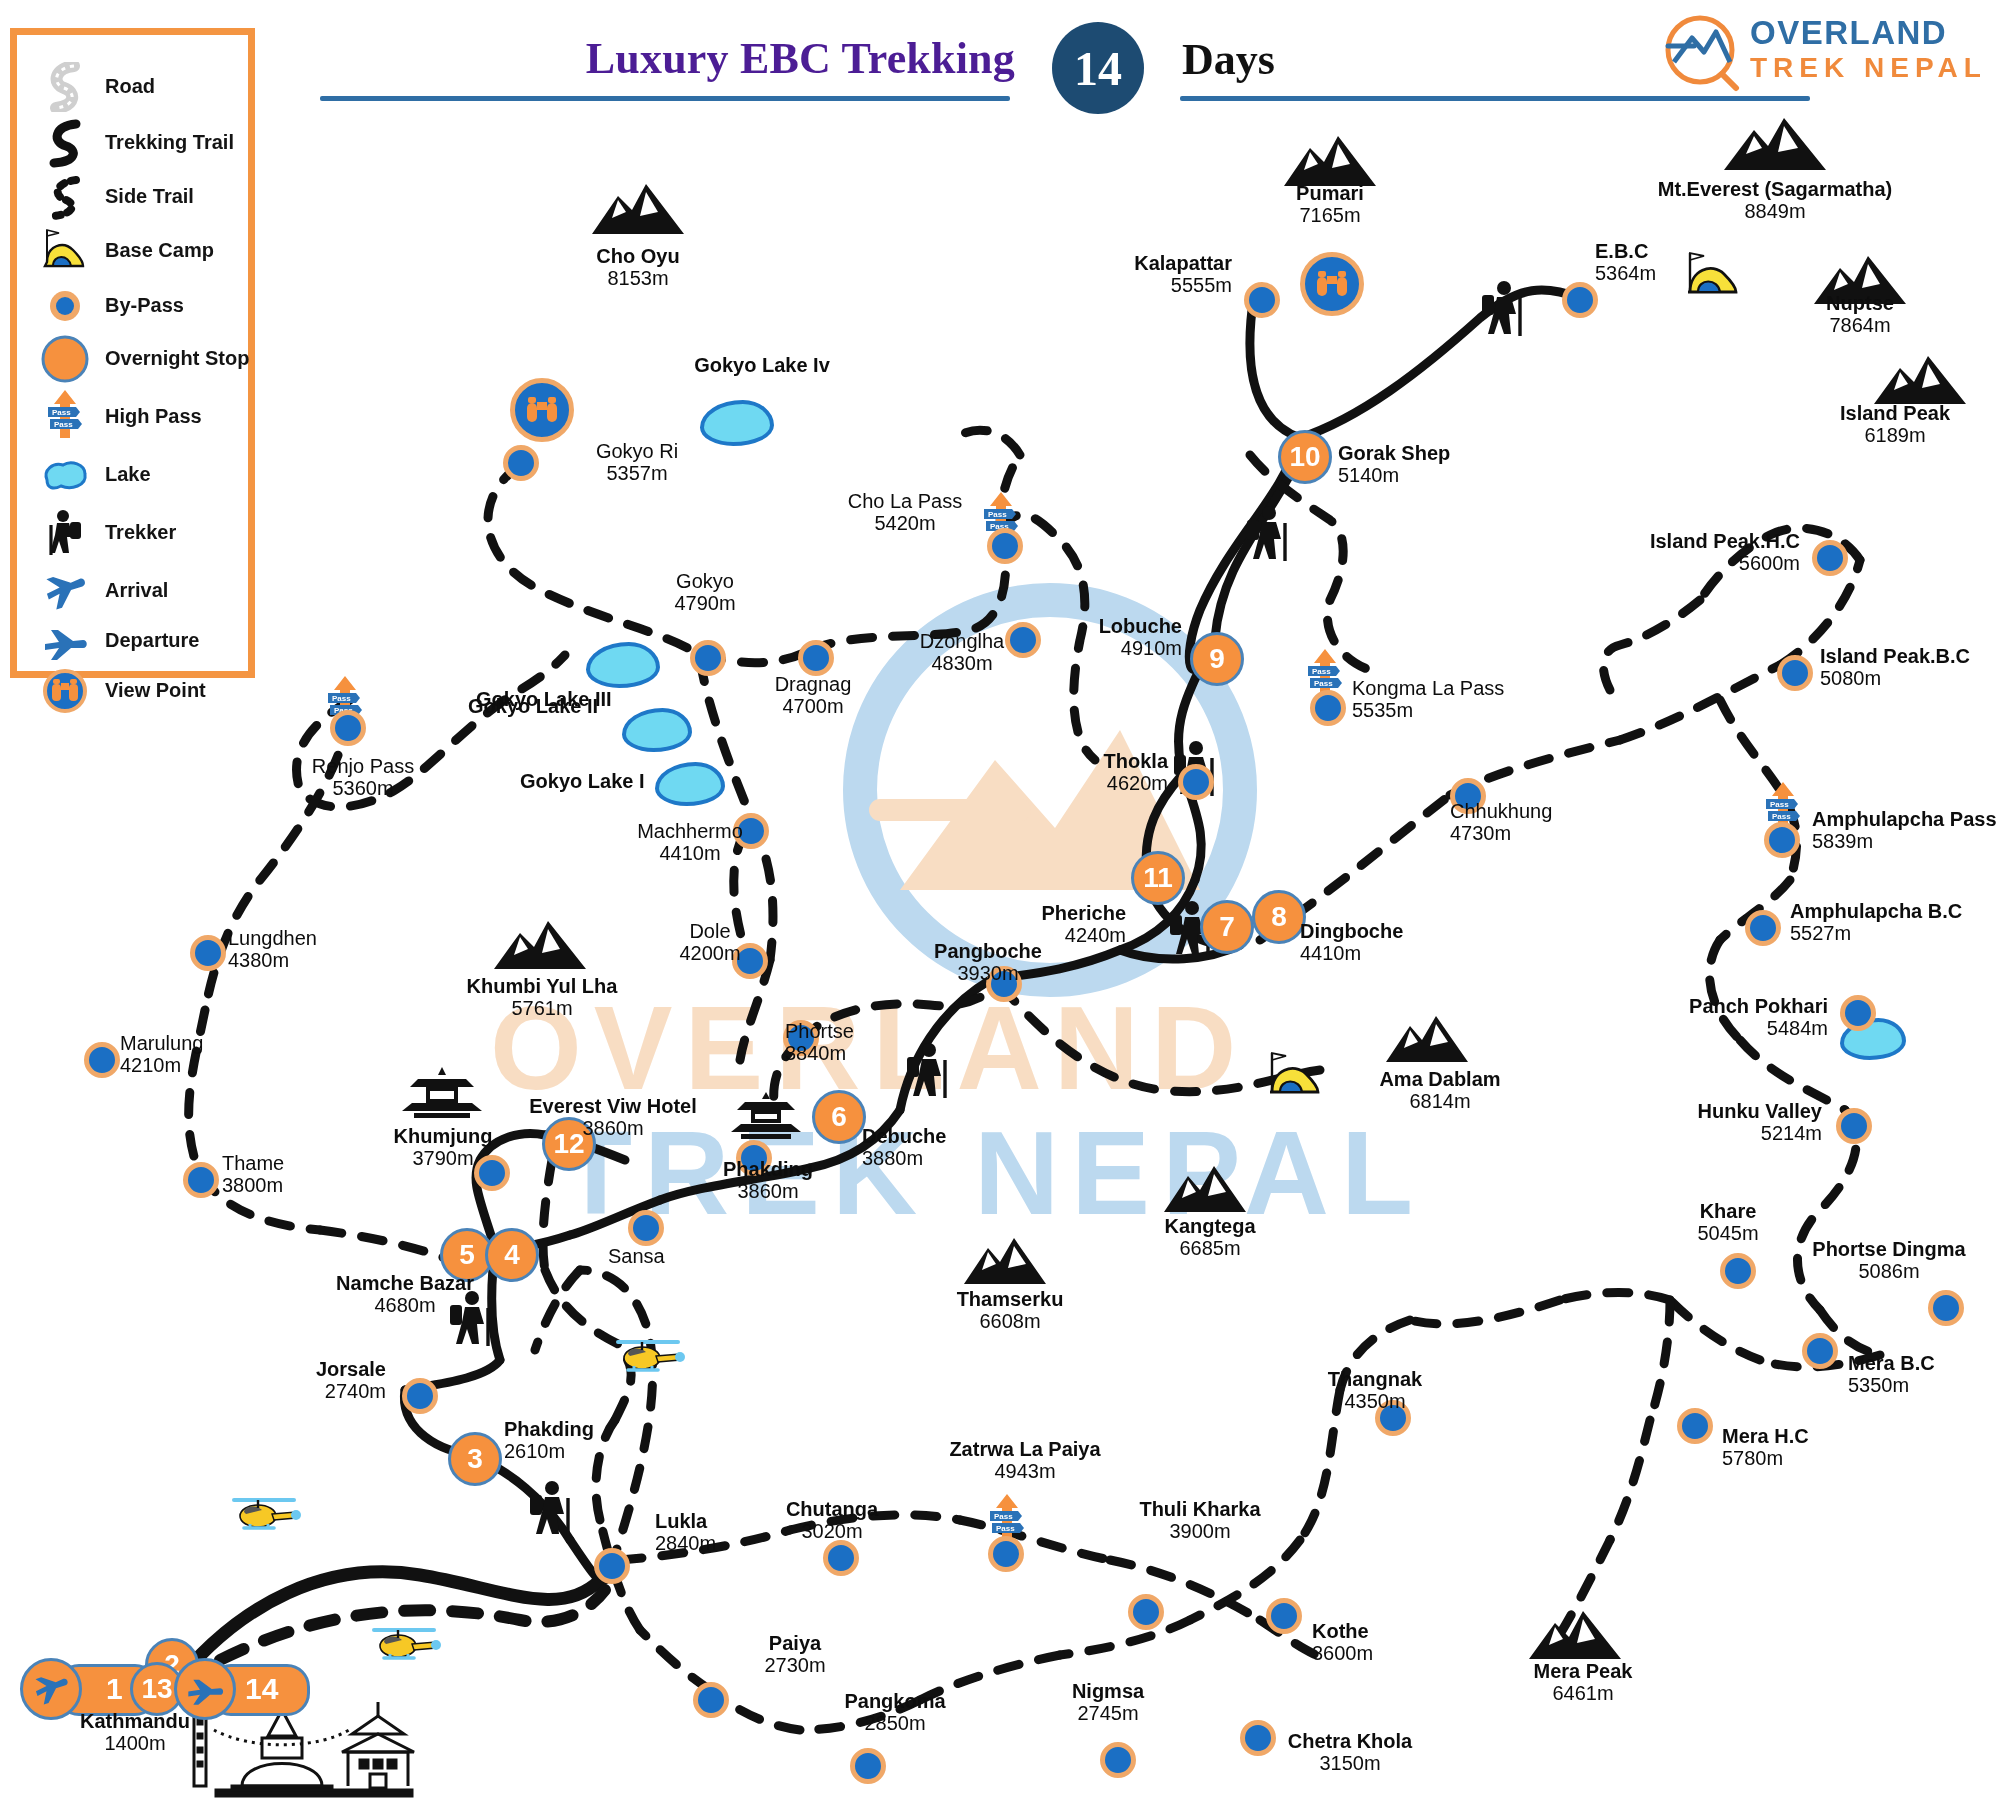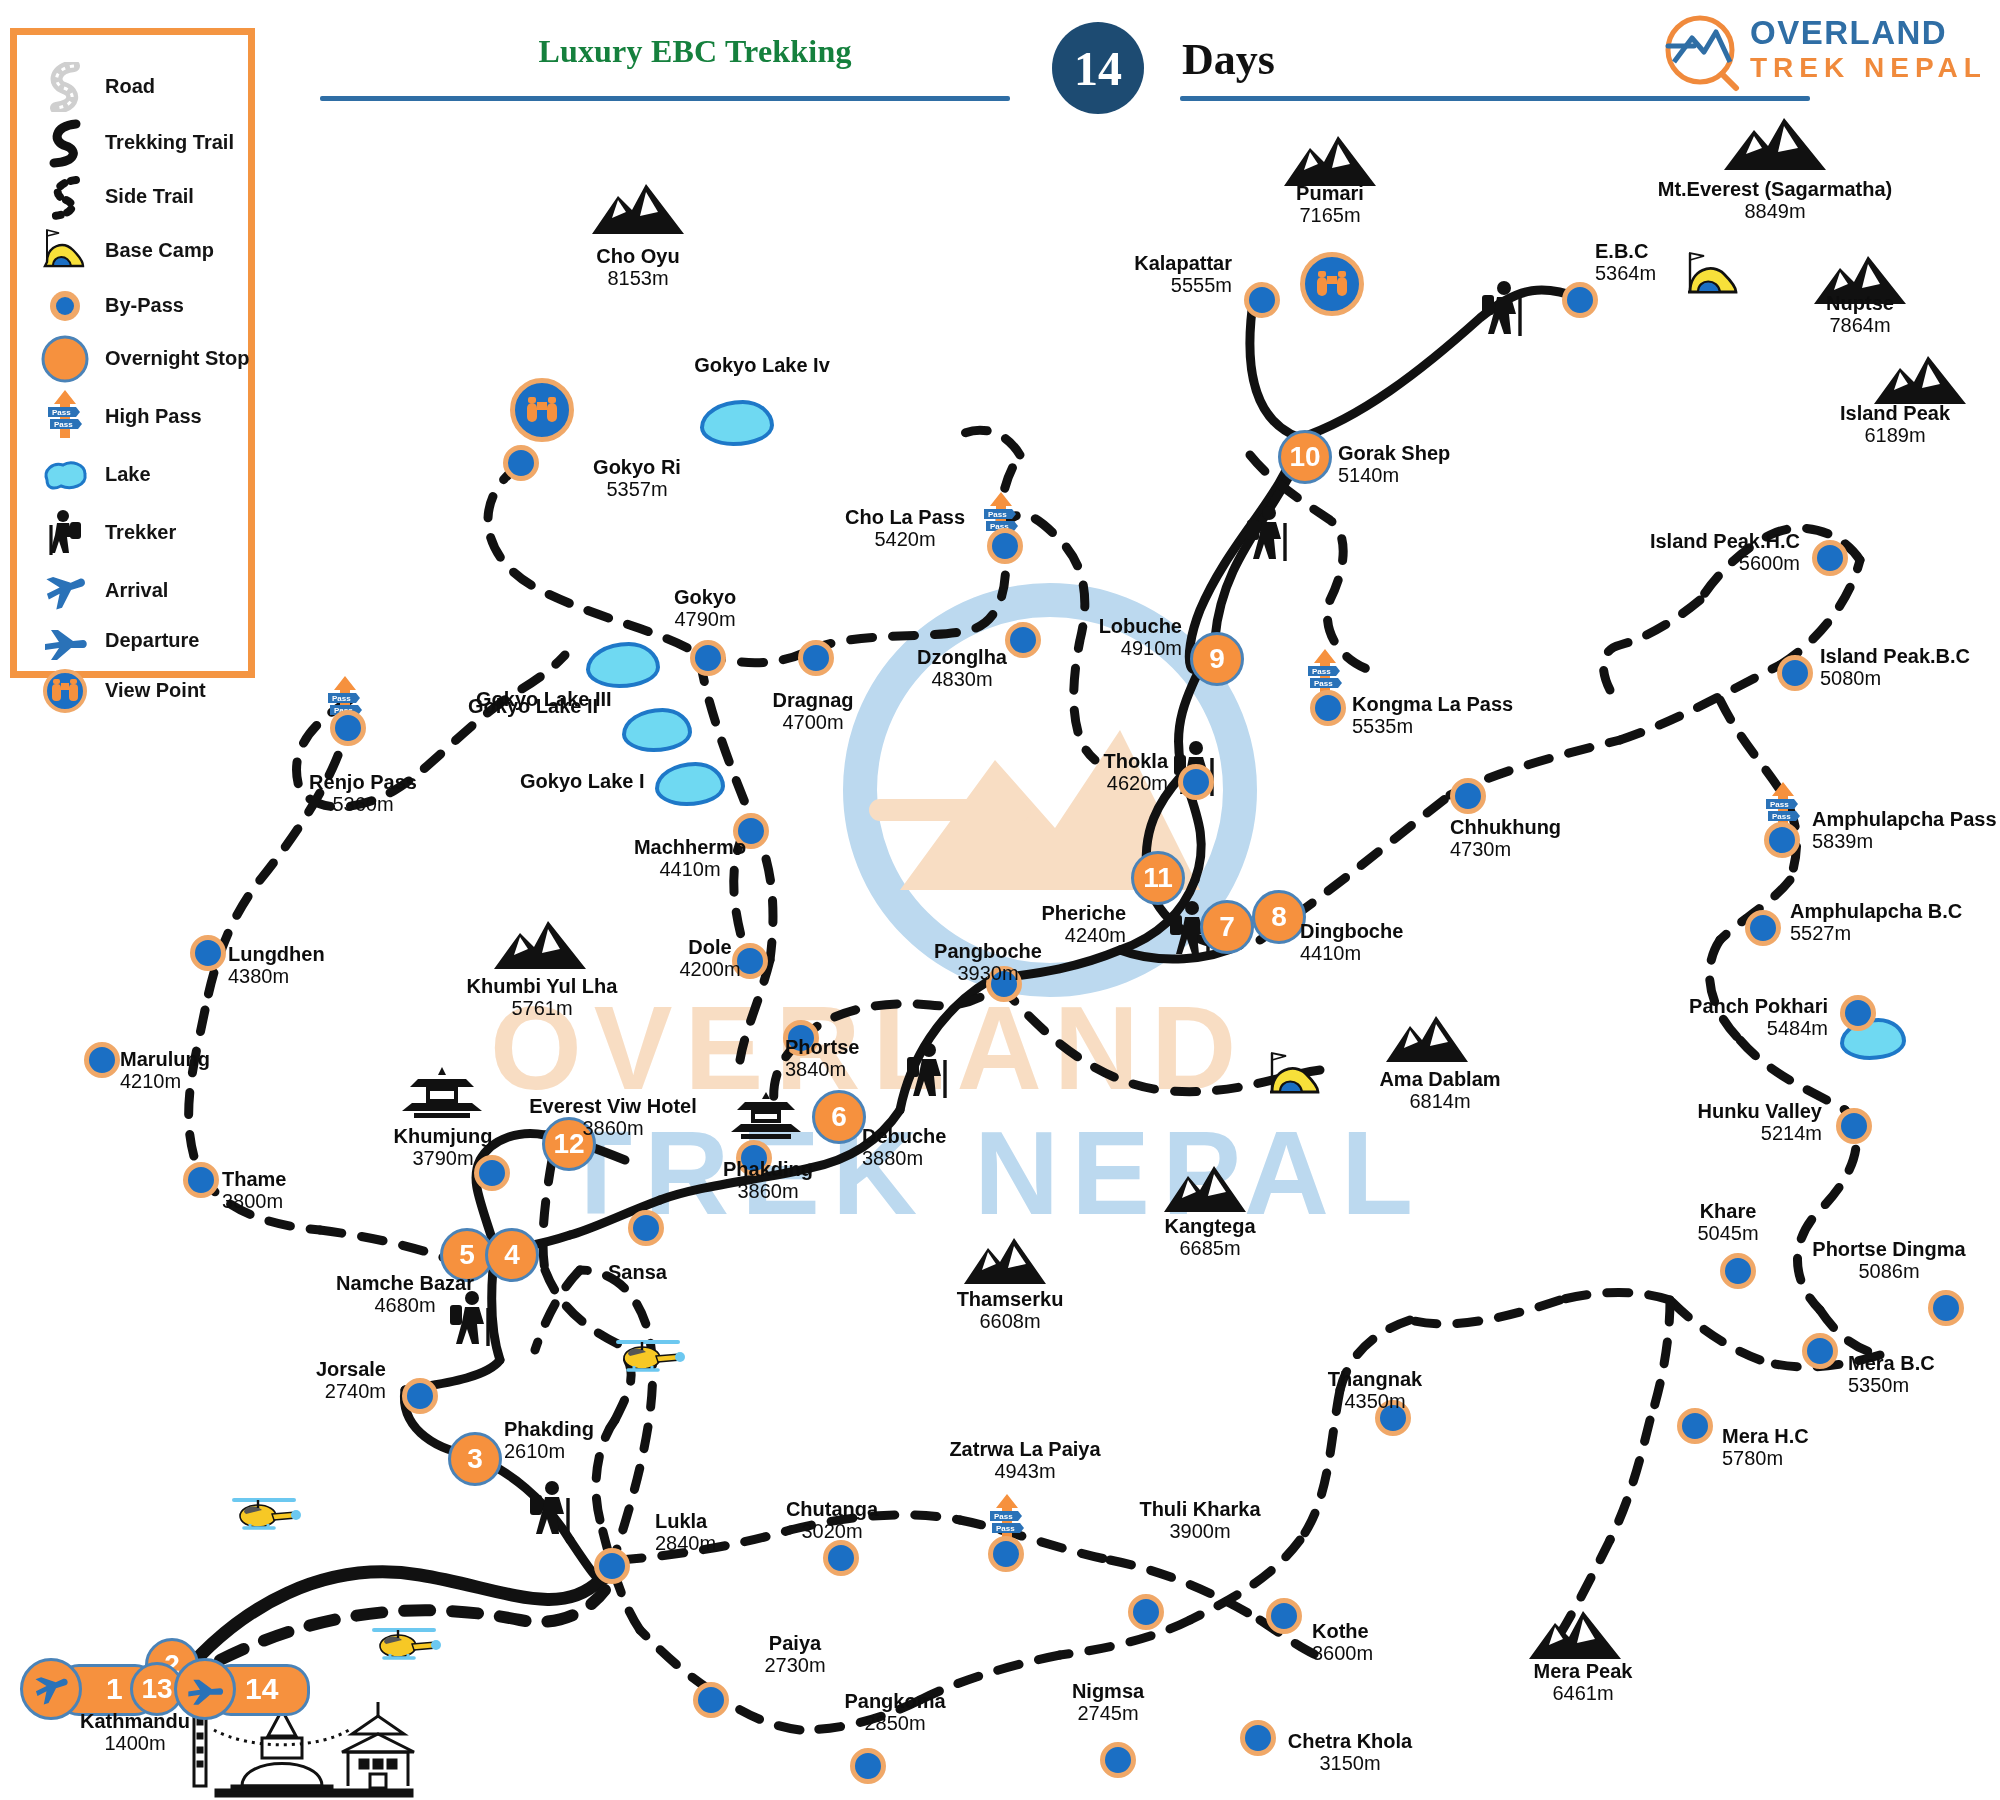--- a/index.html
+++ b/index.html
@@ -6,23 +6,23 @@
   html,body{margin:0;padding:0;background:#fff;}
   body{
     width:2000px;height:1800px;position:relative;overflow:hidden;
     font-family:"Liberation Sans", sans-serif;
     color:#101010;
   }
   #map{position:absolute;left:0;top:0;width:2000px;height:1800px;}
 
   
   .hdr-title{
-    position:absolute;left:375px;top:33px;width:640px;text-align:center;
-    font-family:"Liberation Serif", serif;font-weight:bold;font-size:32px;
-    letter-spacing:.2px;color:#15803d;
+    position:absolute;left:375px;top:33px;width:640px;text-align:right;
+    font-family:"Liberation Serif", serif;font-weight:bold;font-size:44px;
+    letter-spacing:.2px;color:#4c1d95;
   }
   .hdr-rule{position:absolute;background:#2f6ea5;height:5px;border-radius:2px;}
   .rule-a{left:320px;top:96px;width:690px;}
   .rule-b{left:1180px;top:96px;width:630px;}
   .daybadge{
     position:absolute;left:1052px;top:22px;width:92px;height:92px;border-radius:50%;
     background:#1d4b72;color:#fff;font-family:"Liberation Serif", serif;font-weight:bold;
     font-size:48px;display:flex;align-items:center;justify-content:center;
   }
   .hdr-days{
@@ -39,21 +39,21 @@
     background:#fff;border:7px solid #f49542;box-sizing:border-box;
   }
   .lgrow{position:absolute;left:0;width:100%;height:62px;}
   .lgicon{position:absolute;left:14px;top:0;width:68px;height:60px;display:flex;align-items:center;justify-content:center;}
   .lglabel{position:absolute;left:88px;top:18px;font-size:20px;font-weight:bold;color:#141414;white-space:nowrap;}
 
   
   .place{position:absolute;}
   .pname{font-size:20px;font-weight:bold;color:#0d0d0d;white-space:nowrap;line-height:1.12;}
   .palt{font-size:20px;font-weight:normal;color:#0d0d0d;white-space:nowrap;line-height:1.12;}
-  .pname.reg{font-weight:bold;margin-top:16px;}
+  .pname.reg{font-weight:normal;}
   .ctr{text-align:center;}
   .rgt{text-align:right;}
 
   .dot{position:absolute;width:26px;height:26px;border-radius:50%;background:#1b6fc4;
        border:5px solid #f0a868;box-sizing:content-box;}
   .stop{position:absolute;width:48px;height:48px;border-radius:50%;background:#f6913e;
         border:3px solid #4a83b8;box-sizing:content-box;color:#fff;font-weight:bold;
         font-size:28px;display:flex;align-items:center;justify-content:center;}
 
   .lake{position:absolute;background:#6fd9f2;border:4px solid #1e78c8;

